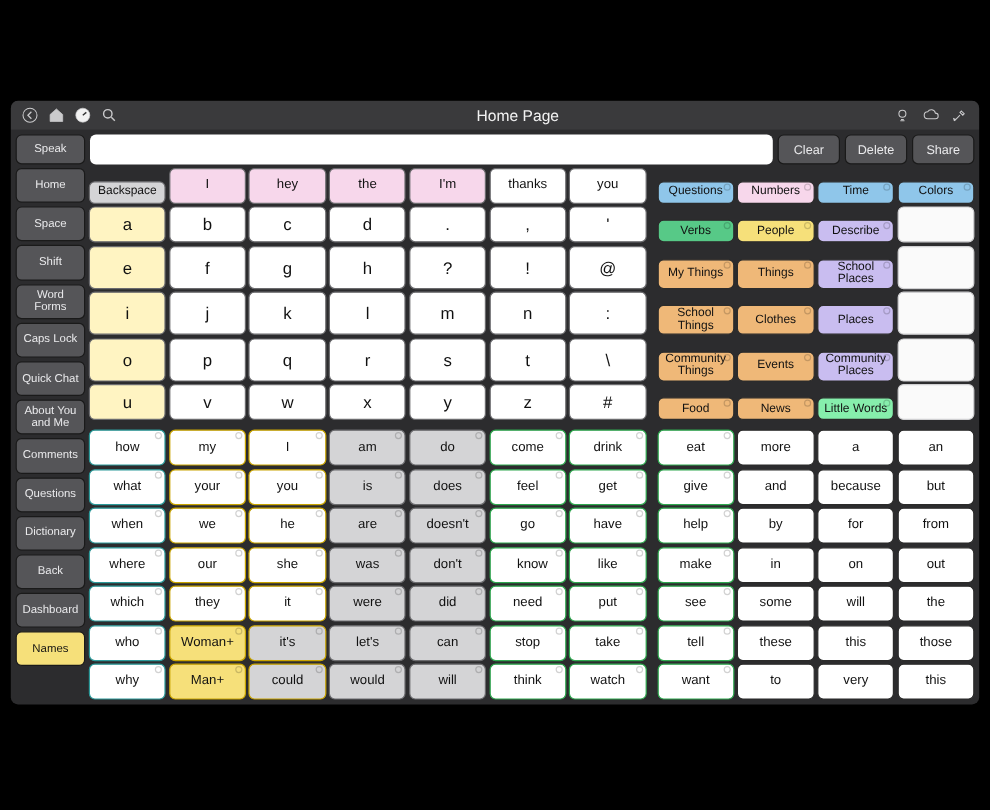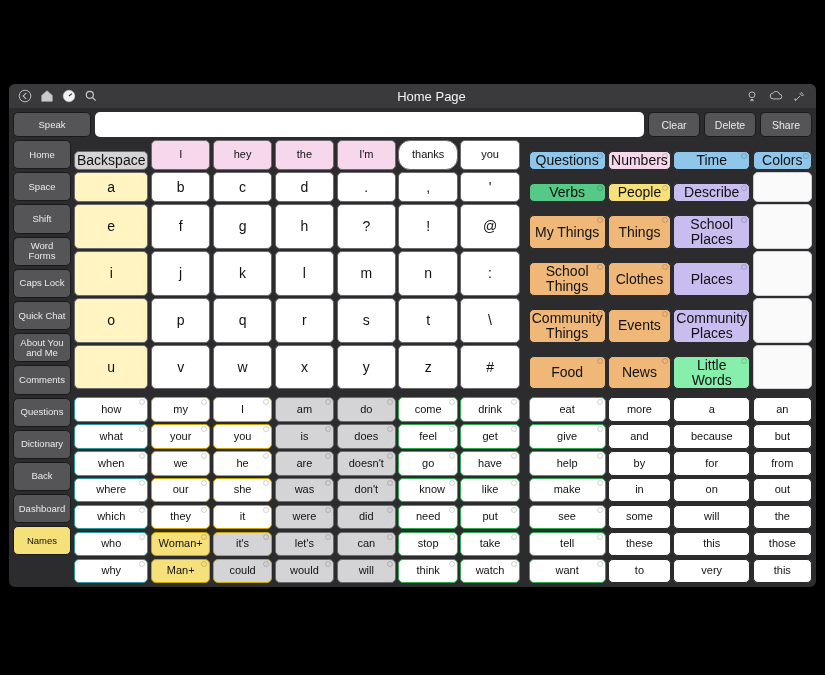--- a/index.html
+++ b/index.html
@@ -38,21 +38,21 @@
     grid-template-rows: repeat(6, 1fr) 3px repeat(7, 1fr);
     gap:2.5px;
   }
   .gap-col { grid-column: 8; grid-row: 1 / -1; }
   .gap-row { grid-row: 7; grid-column: 1 / -1; }
   .cell {
     border-radius:5px; display:flex; align-items:center; justify-content:center;
     font-size:11px; text-align:center; line-height:1.05; padding:1px 2px;
     border:1.5px solid; cursor:pointer; position:relative; color:#111;
   }
-  .cell.small { font-size:14px;margin-top:11px; }
+  .cell.small { font-size:10px;margin-top:11px; }
   .cell .link { position:absolute; top:1px; right:2px; width:6px; height:6px; border-radius:50%; border:1px solid rgba(0,0,0,.35); opacity:.5;}
   
   .b-gray   { border-color:#6b6b6e; }
   .b-green  { border-color:#2fa84f; }
   .b-teal   { border-color:#2c9a9a; }
   .b-yellow { border-color:#c9a400; }
   .b-dark   { border-color:#2b2b2b; }
   
   .f-white  { background:#ffffff; }
   .f-cream  { background:#fff4c2; }
@@ -60,21 +60,21 @@
   .f-pink   { background:#f7d7eb; }
   .f-lpink  { background:#86efac; }
   .f-yellow { background:#f6e07a; }
   .f-green  { background:#57c987; }
   .f-blue   { background:#8fc6ea; }
   .f-purple { background:#c9bdf0; }
   .f-ltorange{ background:#efb878; }
   .letter { font-size:14px; font-weight:500; }
   .empty { background:#fafafa; border-color:#d0d0d2; }
   
-  .ctrl-wrap { width:78px; display:flex;}
+  .ctrl-wrap { width:58px; display:flex;}
   .ctrl-wrap .side-btn{ flex:1; height:25px;}
   
   svg { width:14px; height:14px; }
 </style>
 </head>
 <body>
 
 <div class="app">
   <div class="topbar">
     <div class="left">
@@ -150,21 +150,21 @@
     </div>
 
   <div class="grid-area" id="grid">
     <div class="gap-col"></div>
     <div class="gap-row"></div>
   <div class="cell f-gray b-gray small" style="grid-area: 1 / 1;">Backspace</div>
       <div class="cell f-pink b-gray" style="grid-area: 1 / 2;">I</div>
       <div class="cell f-pink b-gray" style="grid-area: 1 / 3;">hey</div>
       <div class="cell f-pink b-gray" style="grid-area: 1 / 4;">the</div>
       <div class="cell f-pink b-gray" style="grid-area: 1 / 5;">I'm</div>
-      <div class="cell f-white b-gray" style="grid-area: 1 / 6; border-radius: 12px;">thanks</div>
+      <div class="cell f-white b-gray" style="grid-area: 1 / 6;">thanks</div>
       <div class="cell f-white b-gray" style="grid-area: 1 / 7;">you</div>
       <div class="cell f-cream b-gray letter" style="grid-area: 2 / 1;">a</div>
       <div class="cell f-white b-gray letter" style="grid-area: 2 / 2;">b</div>
       <div class="cell f-white b-gray letter" style="grid-area: 2 / 3;">c</div>
       <div class="cell f-white b-gray letter" style="grid-area: 2 / 4;">d</div>
       <div class="cell f-white b-gray letter" style="grid-area: 2 / 5;">.</div>
       <div class="cell f-white b-gray letter" style="grid-area: 2 / 6;">,</div>
       <div class="cell f-white b-gray letter" style="grid-area: 2 / 7;">'</div>
       <div class="cell f-cream b-gray letter" style="grid-area: 3 / 1;">e</div>
       <div class="cell f-white b-gray letter" style="grid-area: 3 / 2;">f</div>

